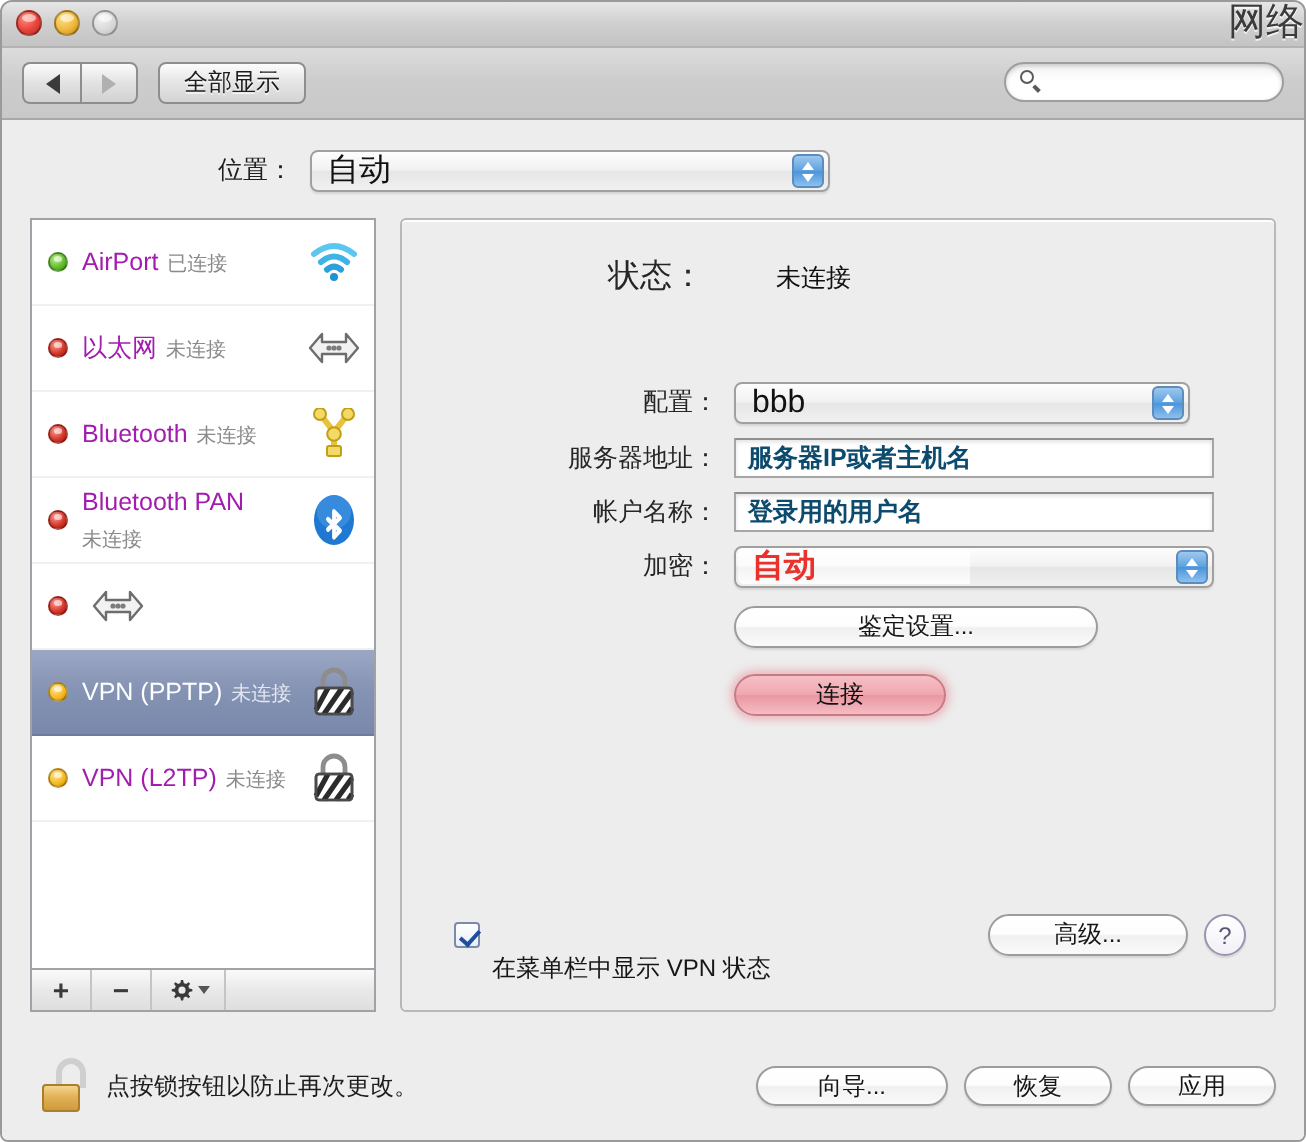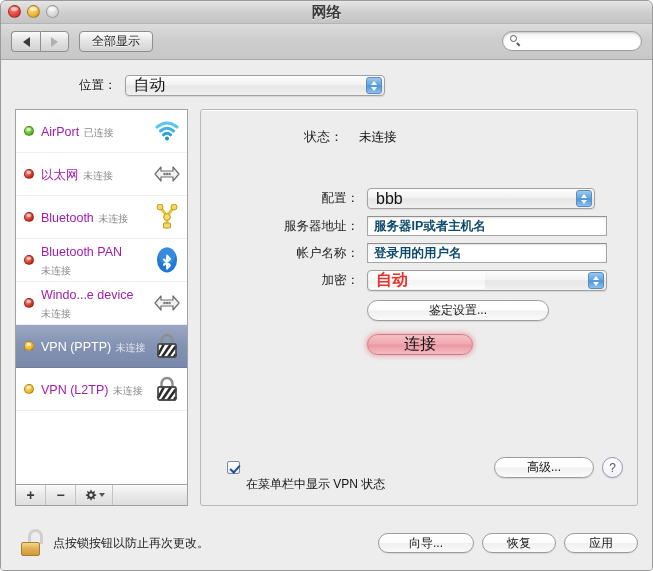--- a/index.html
+++ b/index.html
@@ -52,26 +52,26 @@
     left: 2px; top: 1px;
     width: 7px; height: 4px;
     border-radius: 50%;
     background: rgba(255,255,255,0.55);
   }
   .light.close  { background: radial-gradient(circle at 35% 28%, #ff8a80 0%, #e8453c 55%, #b52a22 100%); }
   .light.min    { background: radial-gradient(circle at 35% 28%, #ffe08a 0%, #f0b93c 55%, #bf8a17 100%); }
   .light.zoom   { background: radial-gradient(circle at 35% 28%, #f1f1f1 0%, #dadada 55%, #c0c0c0 100%); }
 
   .win-title {
-    text-align: center;
+    text-align: right;
     line-height: 22px;
-    font-size: 15px;
+    font-size: 19px;
     color: #3b3b3b;
     text-shadow: 0 1px 0 rgba(255,255,255,0.75);
-    font-weight: bold;
+    font-weight: normal;
   }
 
   
   .toolbar {
     position: relative;
     height: 35px;
     background: linear-gradient(to bottom, #dcdcdc 0%, #cdcdcd 45%, #c8c8c8 100%);
     border-bottom: 1px solid #a8a8a8;
     display: flex;
     align-items: center;
@@ -169,21 +169,21 @@
     background: #ededed;
     height: 513px;
     box-sizing: border-box;
   }
 
   
   .location-row {
     display: flex;
     align-items: center;
     padding-top: 15px;
-    padding-left: 78px;
+    padding-left: 108px;
   }
   .location-label {
     font-size: 12.5px;
     color: #202020;
     margin-right: 8px;
   }
   .popup {
     position: relative;
     box-sizing: border-box;
     height: 21px;
@@ -341,23 +341,23 @@
     position: relative;
   }
 
   .status-row {
     display: flex;
     align-items: baseline;
     padding-top: 18px;
     padding-left: 103px;
   }
   .status-label {
-    font-size: 13px;
+    font-size: 16px;
     color: #262626;
-    margin-right: 16px;
+    margin-right: 36px;
   }
   .status-value {
     font-size: 12.5px;
     color: #111;
   }
 
   .form {
     margin-top: 42px;
     display: flex;
     flex-direction: column;
@@ -428,21 +428,21 @@
     width: 106px;
     height: 21px;
     box-sizing: border-box;
     border-radius: 11px;
     border: 1px solid #c87b84;
     background: linear-gradient(to bottom, #f6bfc5 0%, #f0a8b1 48%, #ea97a2 52%, #f5bcc3 100%);
     box-shadow: 0 0 4px 2px rgba(236,140,152,0.55);
     display: inline-flex;
     align-items: center;
     justify-content: center;
-    font-size: 16px;
+    font-size: 12px;
     color: #121212;
   }
 
   
   .panel-bottom {
     position: absolute;
     left: 0; right: 0;
     bottom: 12px;
     display: flex;
     align-items: center;
@@ -654,24 +654,20 @@
               <svg width="22" height="26" viewBox="0 0 22 26">
                 <ellipse cx="11" cy="13" rx="10" ry="12.5" fill="#1f78d1"></ellipse>
                 <ellipse cx="11" cy="9" rx="8.6" ry="8.4" fill="#4a9ae8" opacity="0.55"></ellipse>
                 <path d="M8 7.5 L14 12 L11 14.5 L11 4.5 L14 7 L8 11.5" stroke="#ffffff" stroke-width="1.9" fill="none" stroke-linecap="round" stroke-linejoin="round" transform="translate(0,3) scale(1,1.28)"></path>
               </svg>
             </span>
           </div>
 
           <div class="svc">
             <span class="dot red"></span>
-            <span class="txt">
-              <span class="name">Windo...e device</span>
-              <span class="state">未连接</span>
-            </span>
             <span class="svcicon">
               <svg width="26" height="16" viewBox="0 0 26 16">
                 <path d="M7 1 L1 8 L7 15 L7 11 L19 11 L19 15 L25 8 L19 1 L19 5 L7 5 Z" fill="#f2f2f2" stroke="#6d6d6d" stroke-width="1.2" stroke-linejoin="round"></path>
                 <circle cx="10.5" cy="8" r="1.3" fill="#7d7d7d"></circle>
                 <circle cx="13" cy="8" r="1.3" fill="#7d7d7d"></circle>
                 <circle cx="15.5" cy="8" r="1.3" fill="#7d7d7d"></circle>
               </svg>
             </span>
           </div>
 

